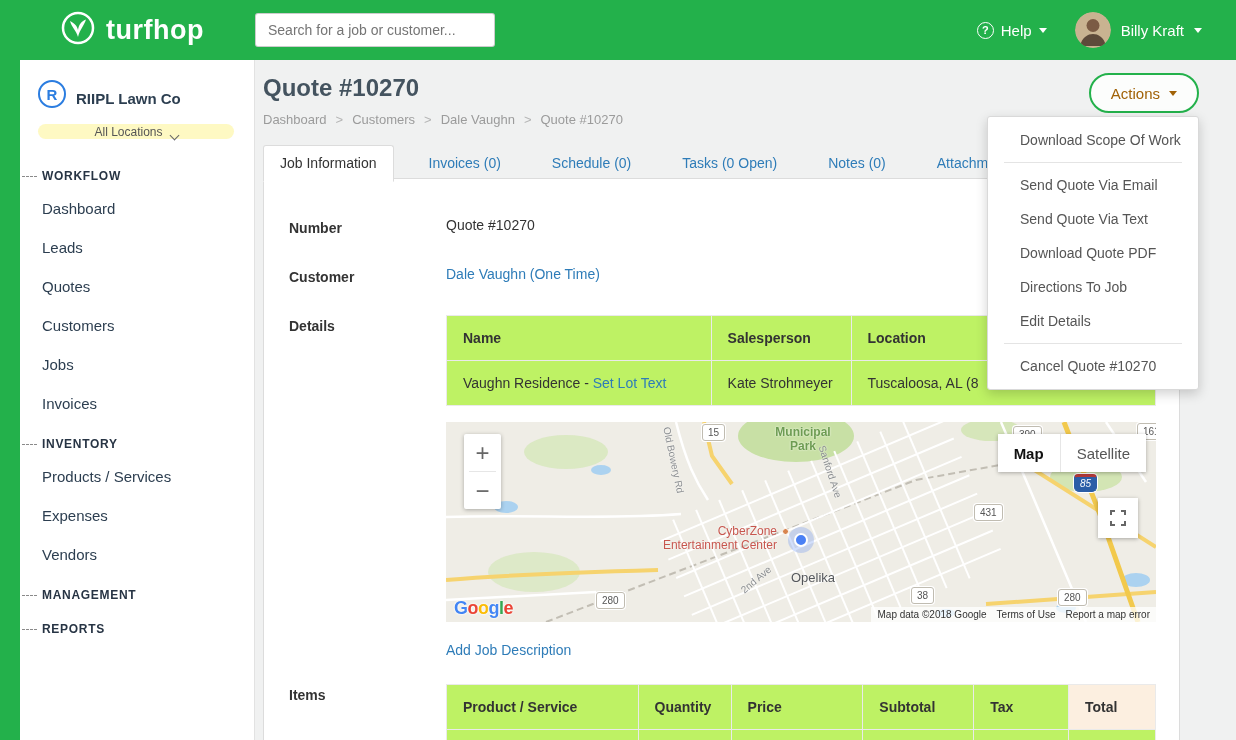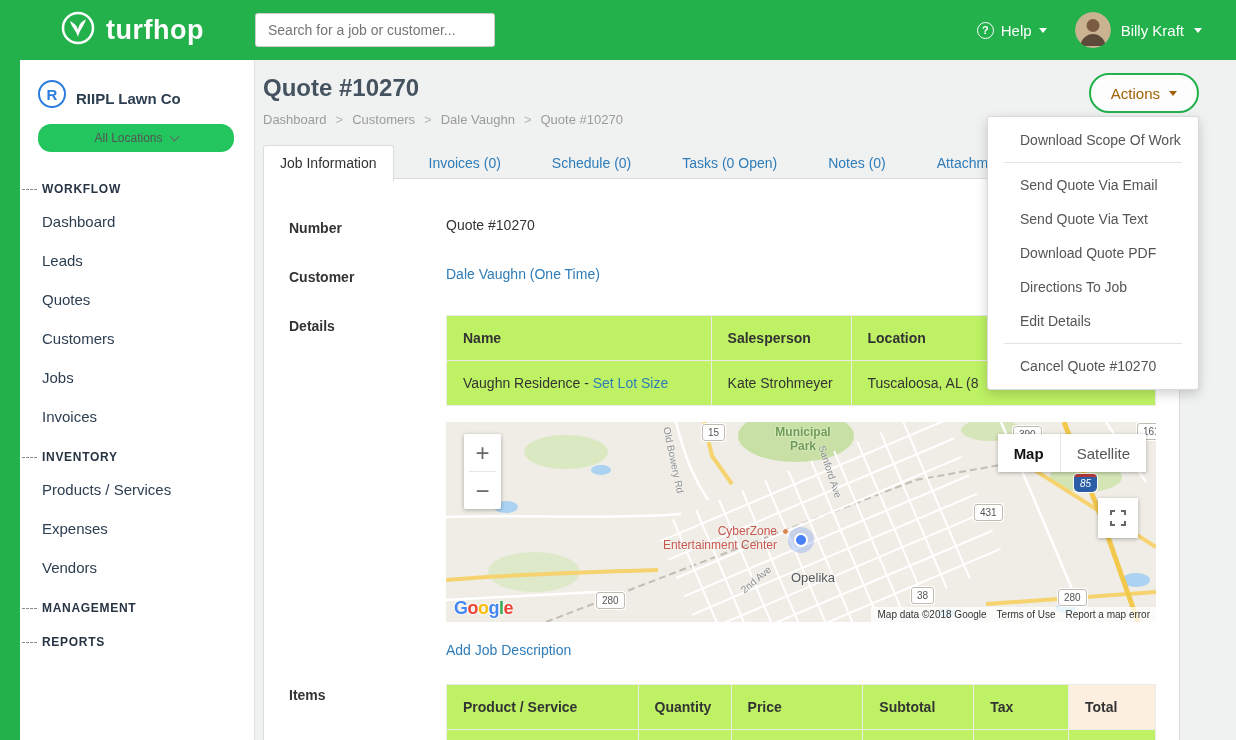--- a/index.html
+++ b/index.html
@@ -16,21 +16,21 @@
   .caret { width:0; height:0; border-left:4px solid transparent; border-right:4px solid transparent; border-top:5px solid currentColor; display:inline-block; }
   .user-group { display:flex; align-items:center; gap:10px; color:#fff; font-size:15px; cursor:pointer; }
   .avatar { width:36px; height:36px; border-radius:50%; overflow:hidden; flex:none; }
 
   
   .left-strip { position:absolute; top:60px; left:0; width:20px; bottom:0; background:#23b14b; }
   .sidebar { position:absolute; top:60px; left:20px; width:235px; bottom:0; background:#fff; border-right:1px solid #e2e2e2; }
   .company { display:flex; align-items:center; gap:10px; padding:20px 14px 16px 18px; }
   .company-logo { width:28px; height:28px; border-radius:50%; border:2px solid #2b7de0; color:#2b7de0; font-weight:bold; font-size:15px; display:flex; align-items:center; justify-content:center; flex:none; }
   .company-name { font-size:15px; font-weight:bold; color:#2c3e50;margin-top:8px; }
-  .loc-pill { margin:0 20px 16px 18px; height:28px; background:#22c55e; border-radius:13px; display:flex; align-items:center; justify-content:center; gap:8px; font-size:12px; color:#555; cursor:pointer; }
+  .loc-pill { margin:0 20px 16px 18px; height:15px; background:#fef9c3; border-radius:13px; display:flex; align-items:flex-end; justify-content:center; gap:8px; font-size:12px; color:#555; cursor:pointer; }
   .chev { width:7px; height:7px; border-right:1.5px solid #666; border-bottom:1.5px solid #666; transform:rotate(45deg); margin-top:-4px; }
   .section-h { position:relative; padding:14px 0 6px 22px; font-size:12px; font-weight:bold; color:#273444; letter-spacing:.7px; }
   .section-h::before { content:""; position:absolute; left:2px; top:21px; width:15px; border-top:1px dashed #8a8a8a; }
   .nav-item { padding:11px 10px 11px 22px; font-size:15px; color:#2c3e50; cursor:pointer; }
 
   
   .main { position:absolute; top:60px; left:255px; right:0; bottom:0; background:#f0f1f1; overflow:hidden; }
   .page-title { position:absolute; top:14px; left:8px; font-size:24px; font-weight:bold; color:#44535f; }
   .breadcrumb { position:absolute; top:52px; left:8px; display:flex; gap:9px; font-size:13px; color:#9b9b9b; }
   .breadcrumb .sep { color:#b5b5b5; }
@@ -214,21 +214,21 @@
             <tr>
               <th>Name</th>
               <th>Salesperson</th>
               <th>Location</th>
             </tr>
           </thead>
           <tbody>
             <tr>
               <td>
                 <span>Vaughn Residence -</span>
-                <a class="blue">Set Lot Size</a>
+                <a class="blue">Set Lot Text</a>
               </td>
               <td>Kate Strohmeyer</td>
               <td>Tuscaloosa, AL (8</td>
             </tr>
           </tbody>
         </table>
 
         
         <div class="map">
           <svg class="base" width="710" height="200" viewBox="0 0 710 200">

